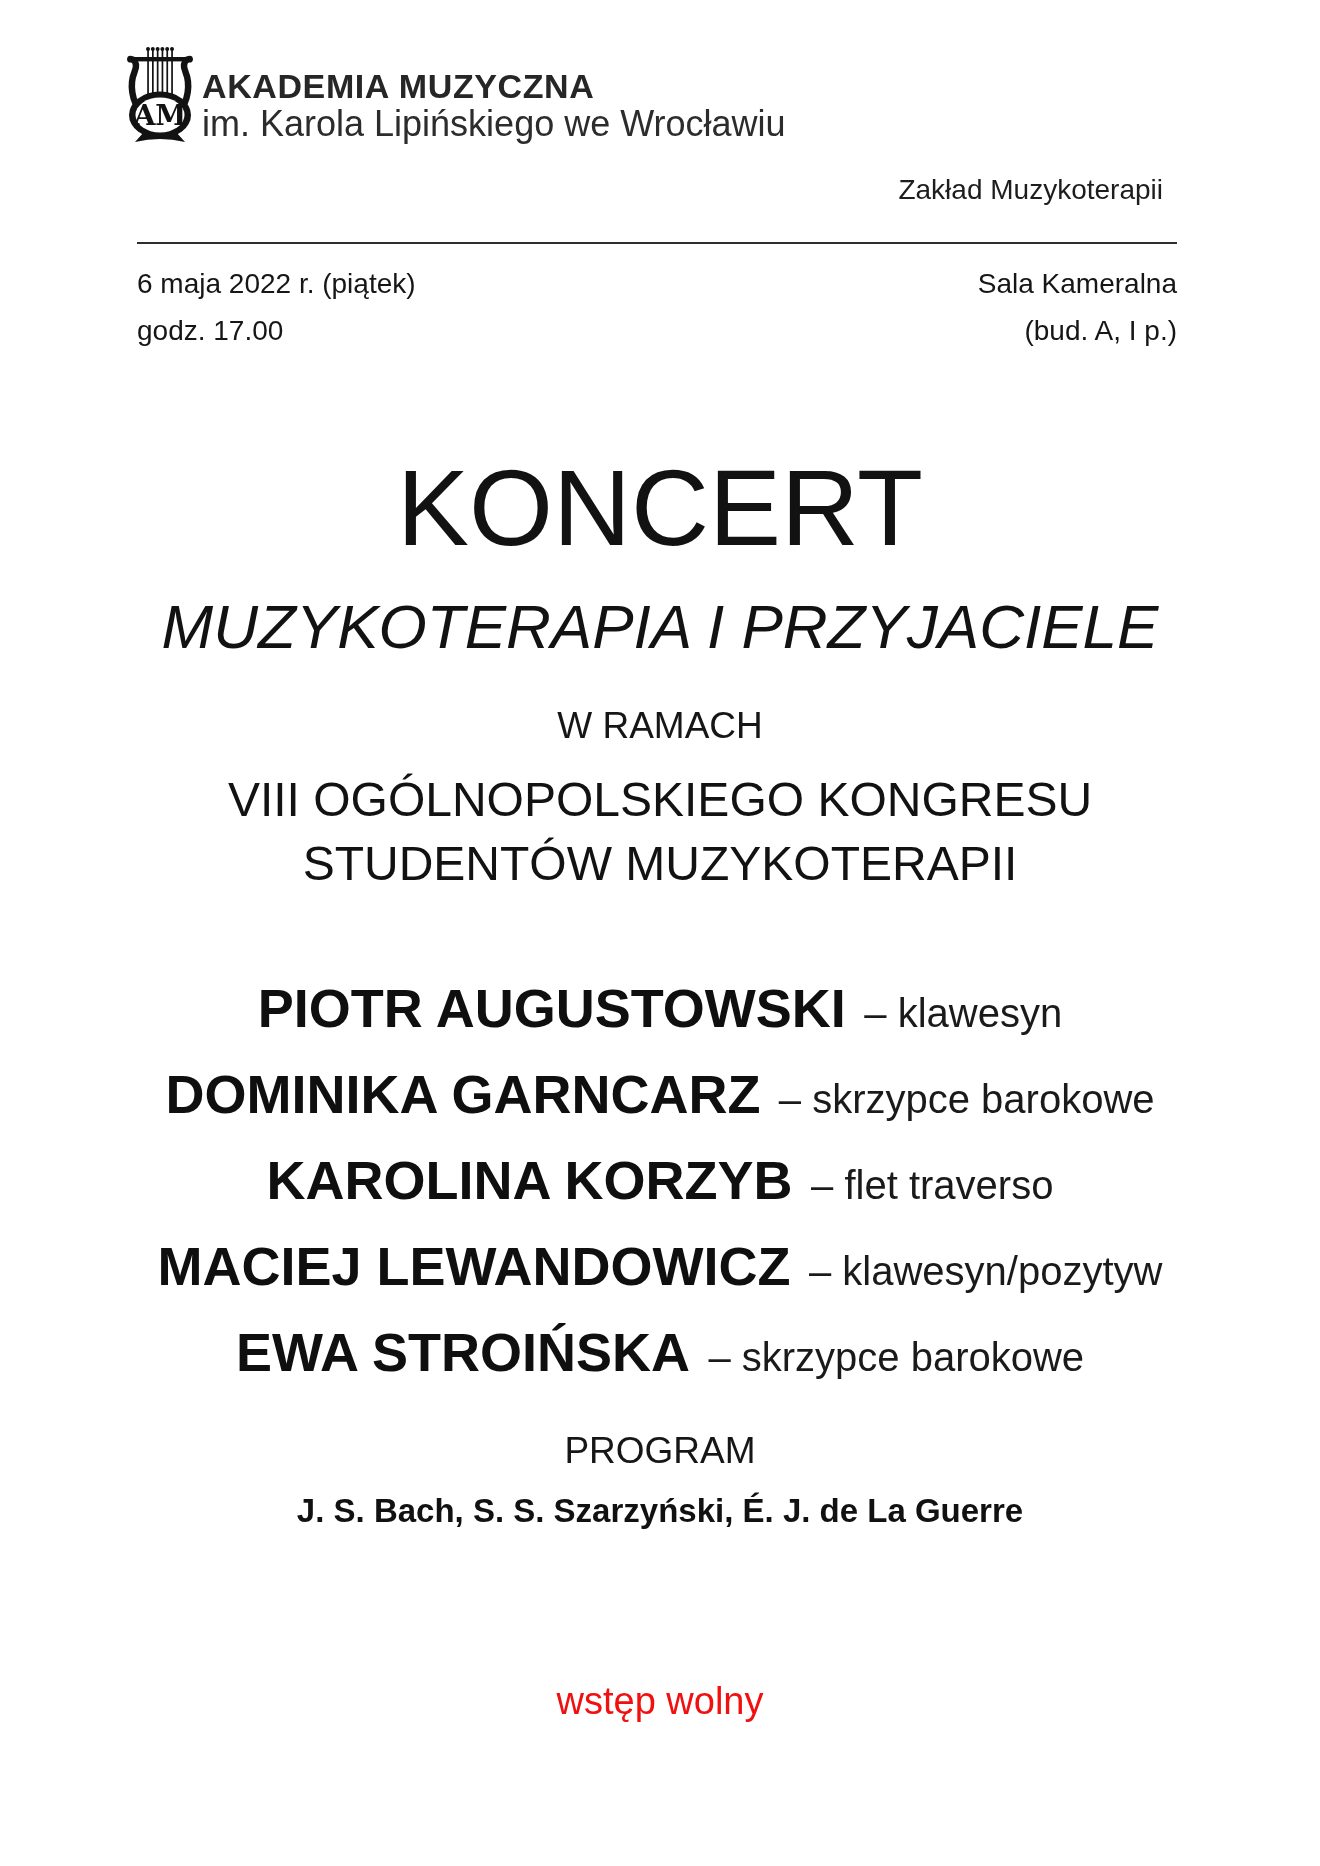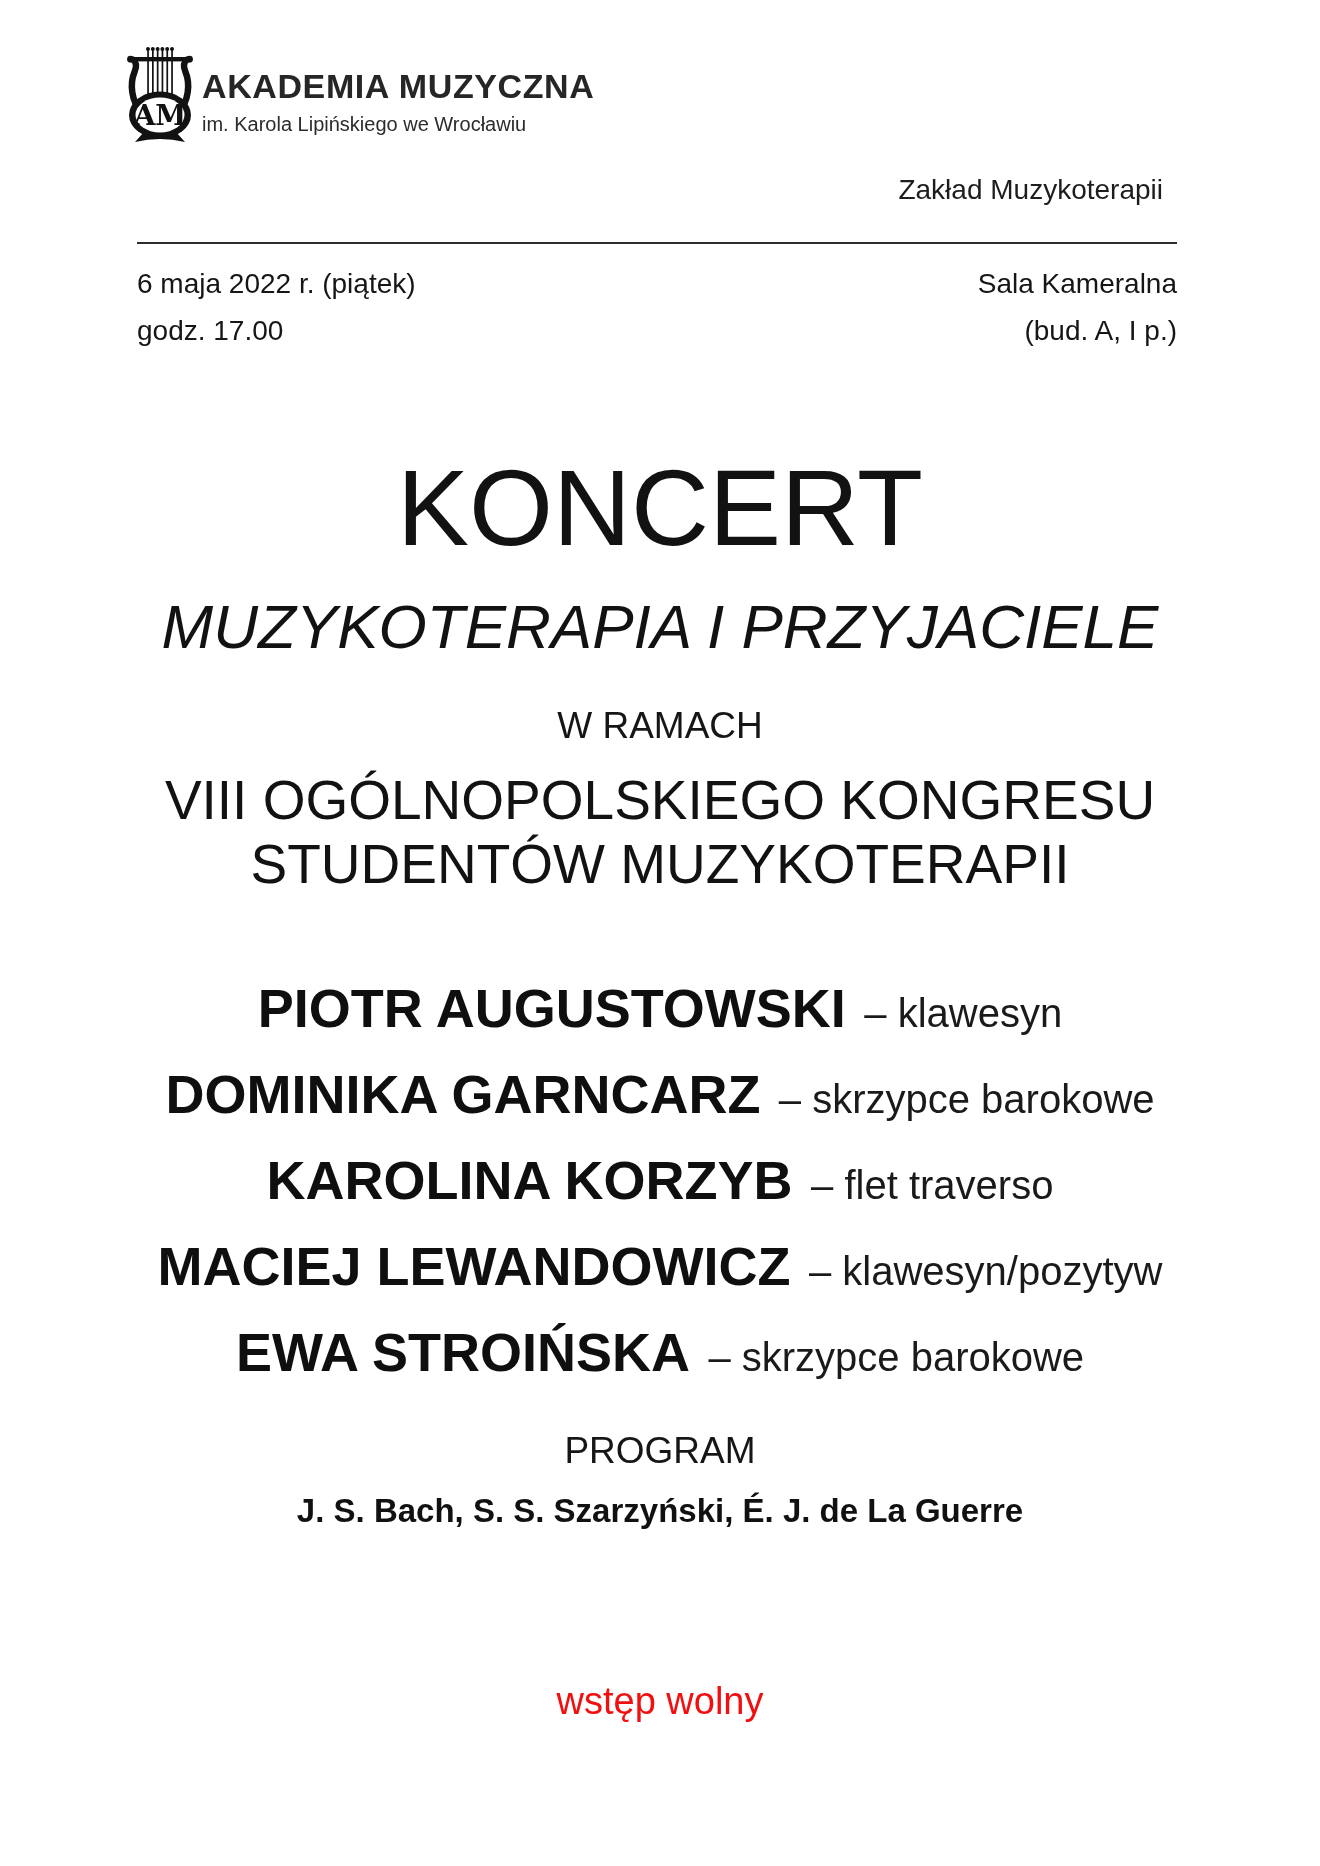--- a/index.html
+++ b/index.html
@@ -30,21 +30,21 @@
   .logo svg { display: block; }
   .logo-text { padding-top: 24px; }
   .logo-line1 {
     font-size: 34px;
     font-weight: 600;
     letter-spacing: 0.6px;
     color: #262626;
     line-height: 41px;
   }
   .logo-line2 {
-    font-size: 20px;
+    font-size: 36px;
     font-weight: 400;
     color: #2c2c2c;
     line-height: 34px;
   }
   .department {
     position: absolute;
     top: 174px;
     right: 157px;
     font-size: 28px;
     color: #1d1d1d;
@@ -94,21 +94,21 @@
     color: #121212;
   }
   .intro {
     top: 704px;
     font-size: 37px;
     line-height: 44px;
     color: #161616;
   }
   .congress {
     top: 768px;
-    font-size: 55px;
+    font-size: 48px;
     line-height: 64px;
     color: #121212;
   }
 
   
   .performers {
     top: 972px;
     line-height: 72px;
   }
   .performer-name {

